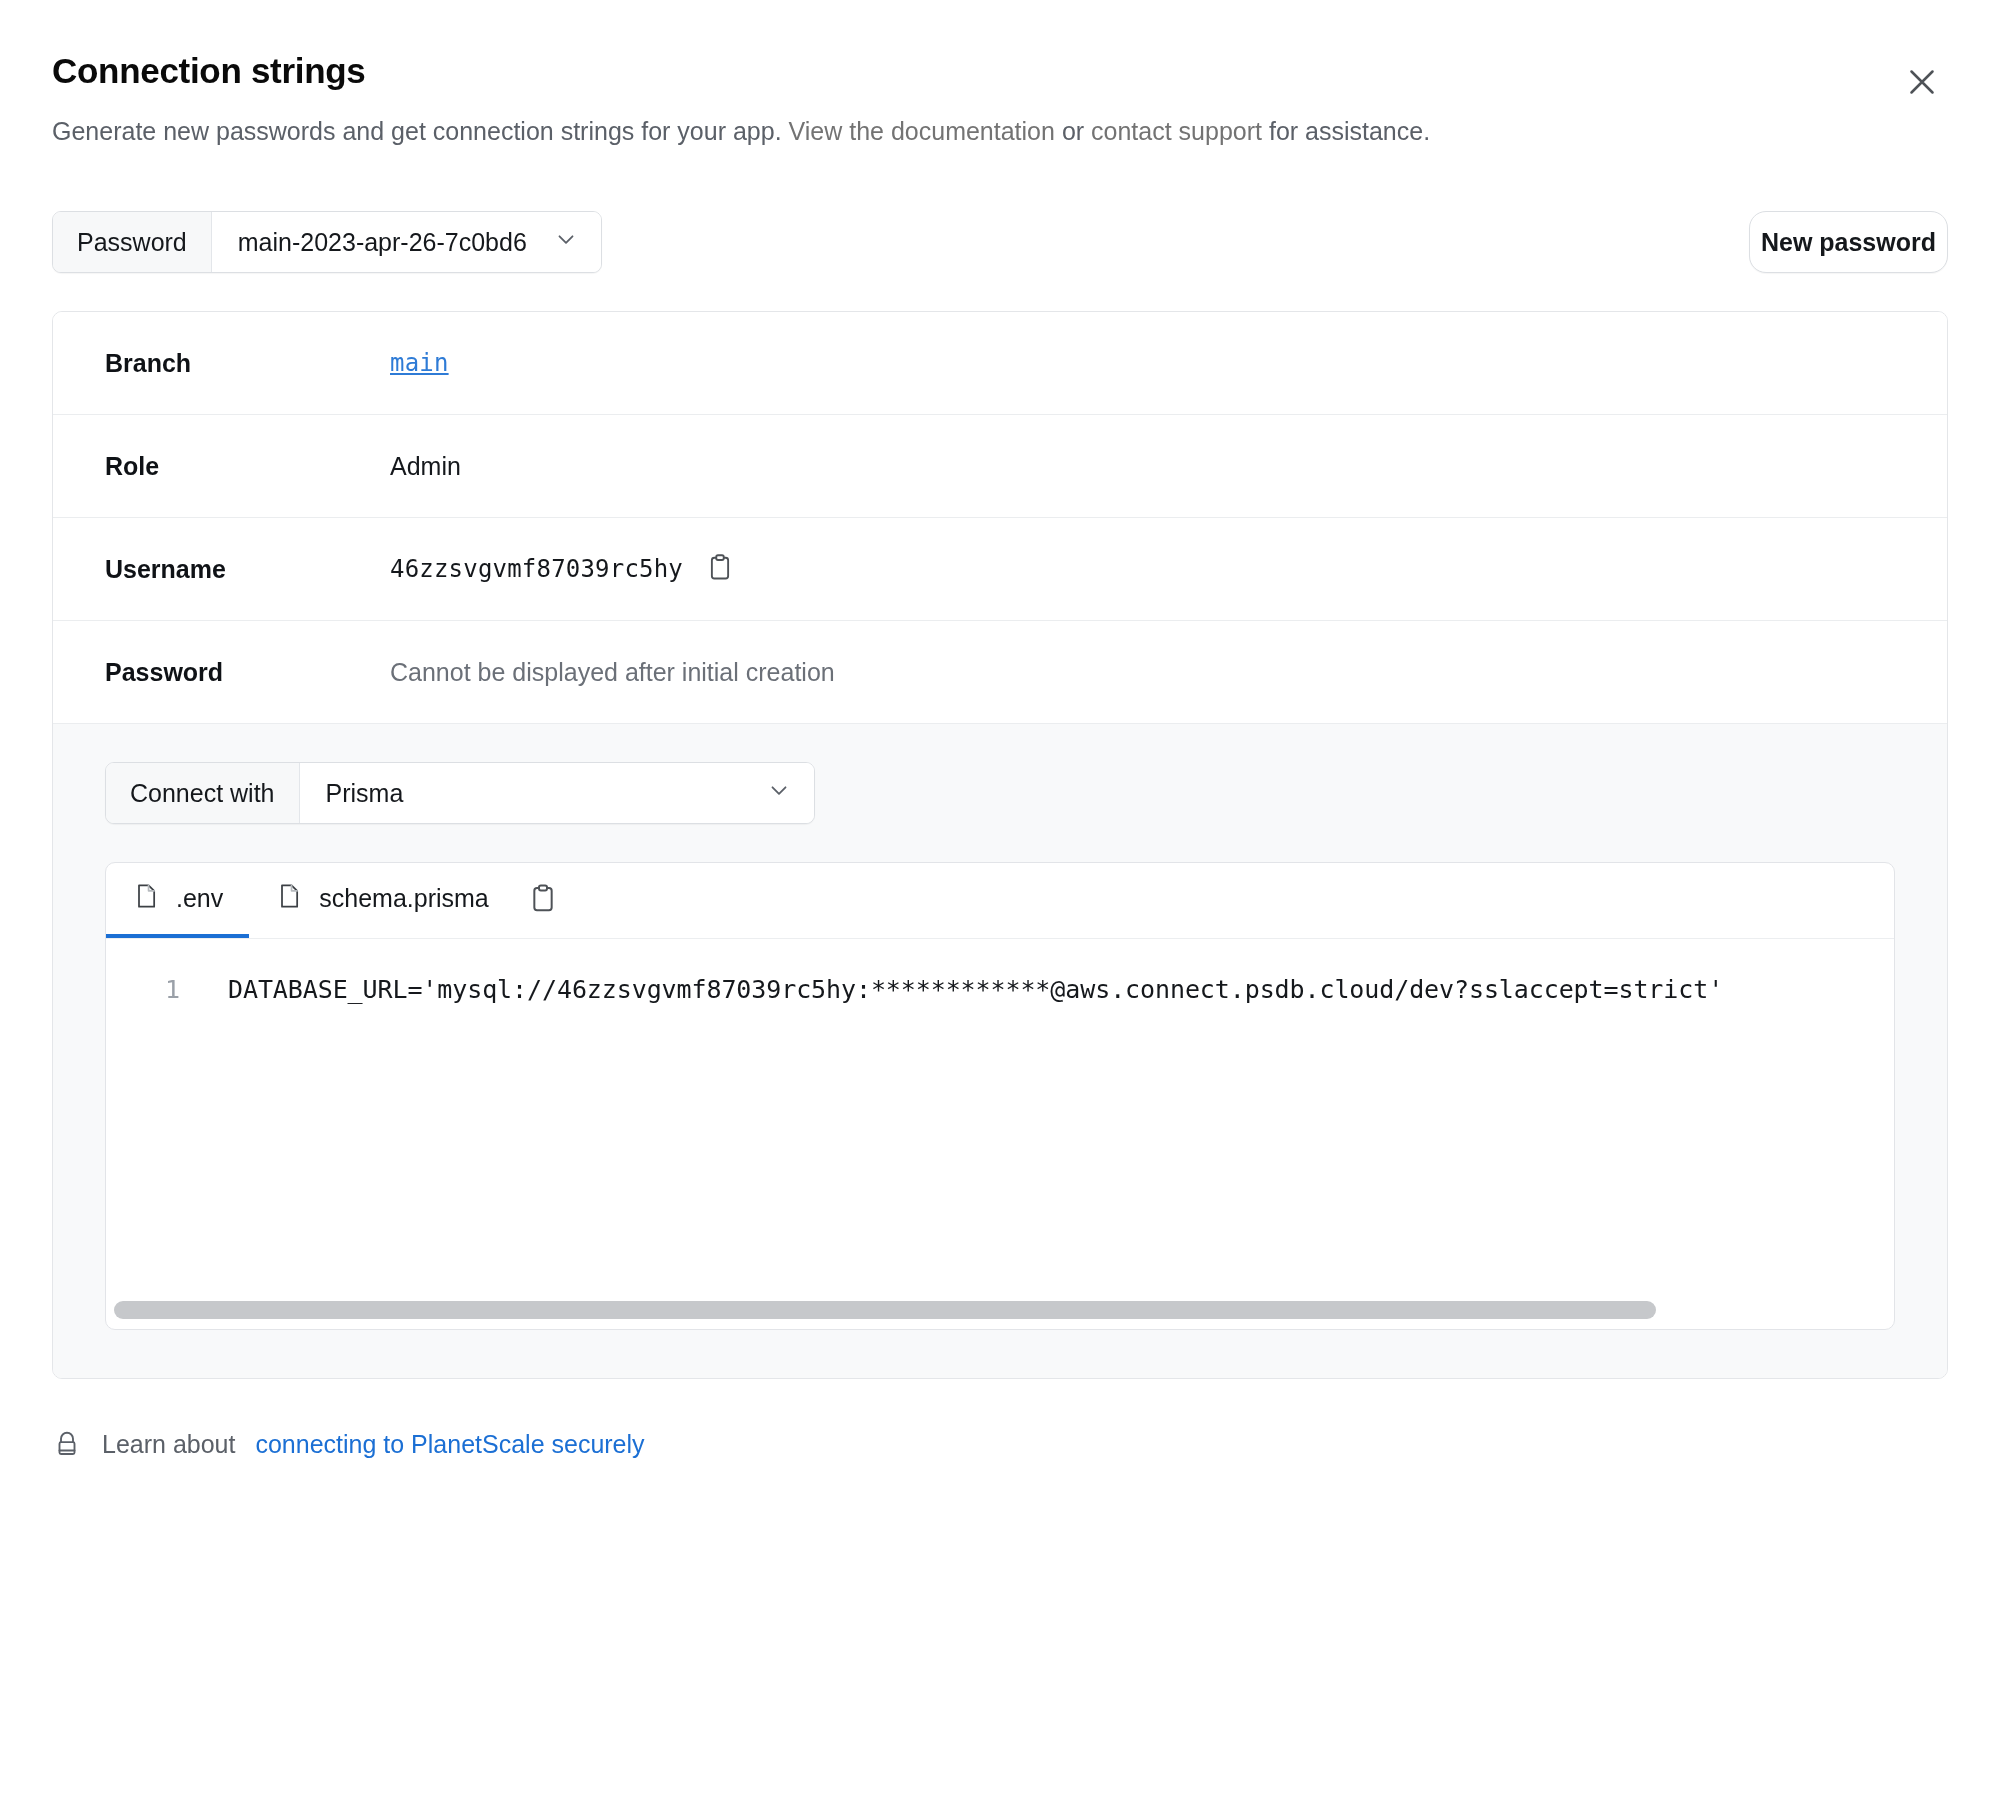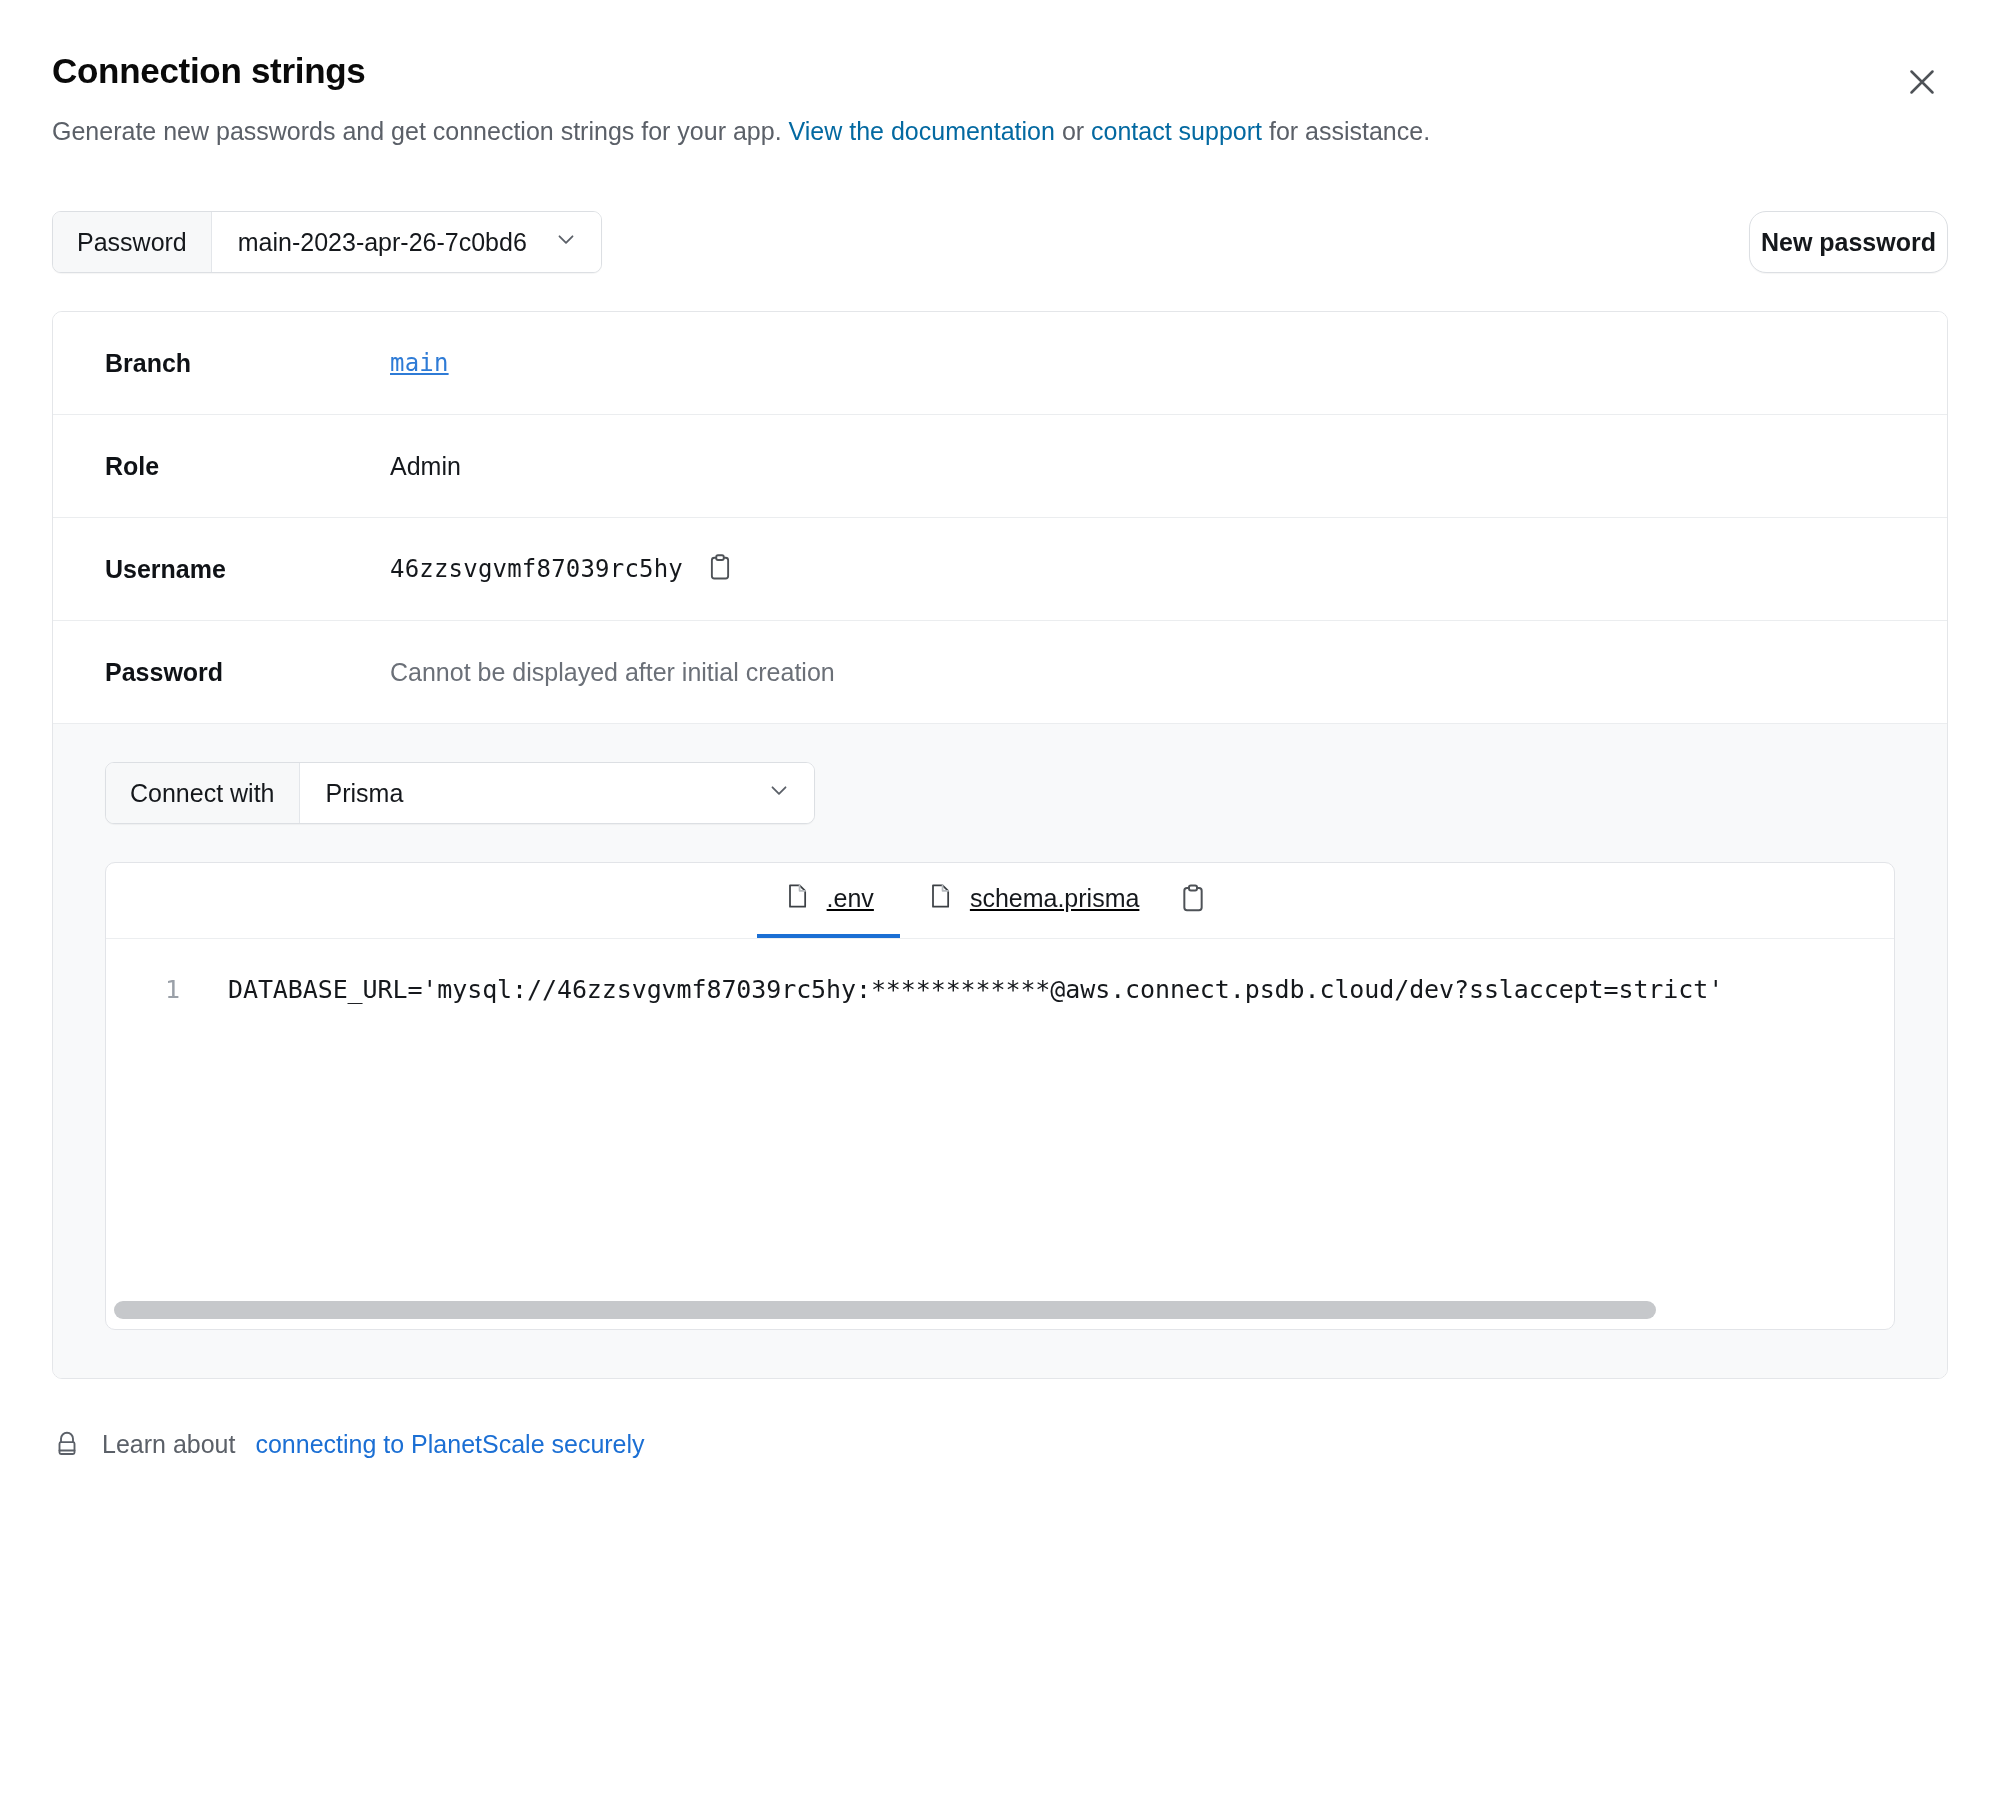--- a/index.html
+++ b/index.html
@@ -33,21 +33,21 @@
 
   .modal-subtitle {
     margin-top: 21px;
     font-size: 25px;
     line-height: 1.44;
     color: #5b6068;
     max-width: 1720px;
     font-weight: 400;
   }
 
-  .modal-subtitle a { color: #0369a1; text-decoration: none; margin-top: 48px; }
+  .modal-subtitle a { color: #737373; text-decoration: none; margin-top: 48px; }
 
   .close-btn {
     position: absolute;
     top: 6px;
     right: 0;
     width: 52px;
     height: 52px;
     display: flex;
     align-items: center;
     justify-content: center;
@@ -180,25 +180,24 @@
     margin-top: 38px;
     border: 1px solid #e2e4e8;
     border-radius: 10px;
     background: #fff;
     overflow: hidden;
   }
 
   .editor-tabbar {
     display: flex;
     align-items: stretch;
-    justify-content: center;
+    justify-content: flex-start;
     border-bottom: 1px solid #eceef0;
     height: 76px;
     padding: 0 22px 0 0;
-    text-decoration: underline;
   }
 
   .tabs { display: flex; align-items: stretch; }
 
   .tab {
     display: flex;
     align-items: center;
     gap: 16px;
     padding: 0 26px;
     font-size: 25px;

